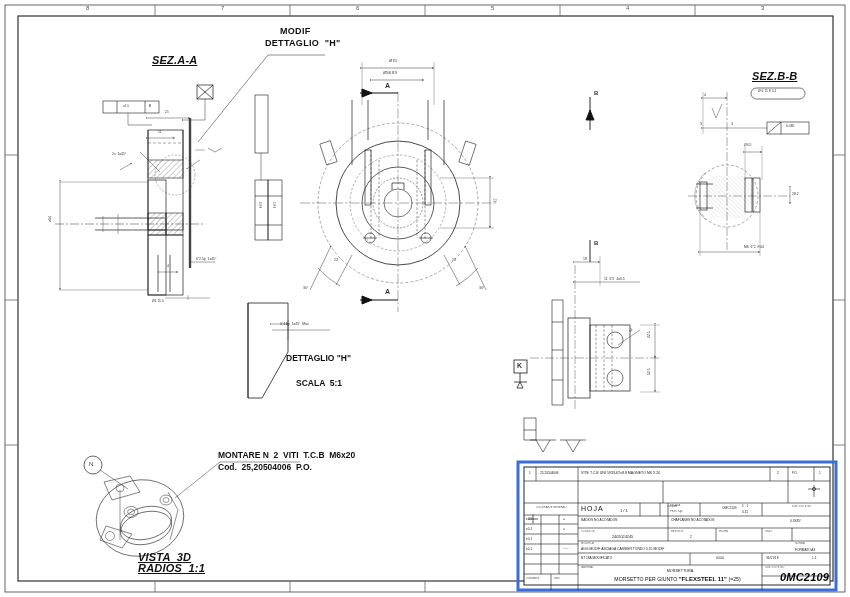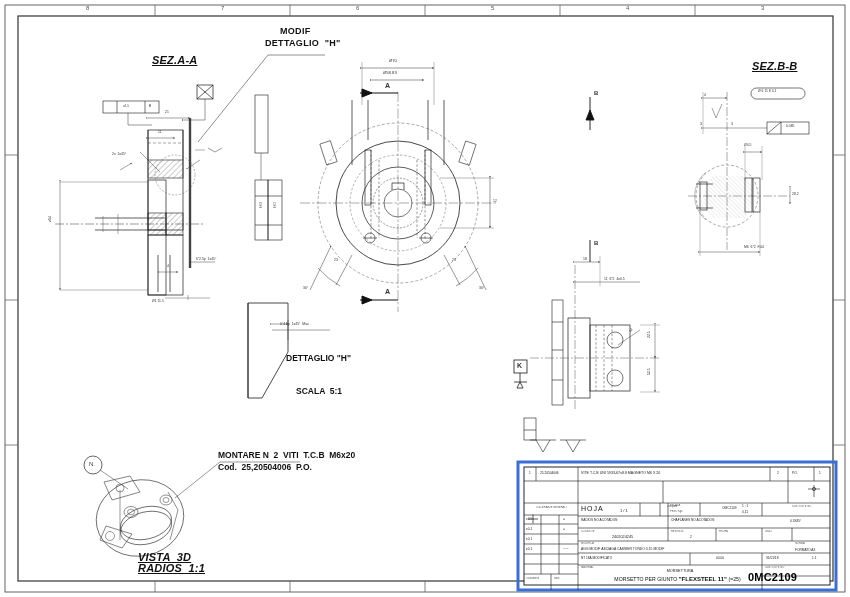--- a/index.html
+++ b/index.html
@@ -431,24 +431,24 @@
   <div class="lbl tiny" style="left:48px;top:222px;transform:rotate(-90deg);transform-origin:left top;">ø14</div>
   <div class="lbl tiny" style="left:112px;top:152px;">2x  1x45°</div>
   <div class="lbl tiny" style="left:196px;top:257px;">6"2.5p  1x45°</div>
   <div class="lbl tiny" style="left:152px;top:299px;">Ø1 11.5</div>
   <div class="lbl tiny2" style="left:123px;top:104px;">ø1.5</div>
   <div class="lbl tiny2" style="left:149px;top:104px;font-weight:bold;">K</div>
   <div class="lbl tiny2" style="left:259px;top:208px;transform:rotate(-90deg);transform-origin:left top;">0.03</div>
   <div class="lbl tiny2" style="left:273px;top:208px;transform:rotate(-90deg);transform-origin:left top;">0.02</div>
 
   <div class="lbl note" style="left:286px;top:353px;">DETTAGLIO "H"</div>
-  <div class="lbl note" style="left:296px;top:386px;">SCALA  5:1</div>
+  <div class="lbl note" style="left:296px;top:378px;">SCALA  5:1</div>
   <div class="lbl tiny" style="left:280px;top:322px;">0°4.5p  1x45°  Max</div>
 
-  <div class="lbl ttl-u" style="left:752px;top:60px;">SEZ.B-B</div>
+  <div class="lbl ttl-u" style="left:752px;top:70px;">SEZ.B-B</div>
   <div class="lbl tiny" style="left:758px;top:89px;">Ø 6 11 8 0.1</div>
   <div class="lbl tiny" style="left:786px;top:124px;">0.085</div>
   <div class="lbl tiny" style="left:744px;top:143px;">Ø4.5</div>
   <div class="lbl tiny" style="left:744px;top:245px;">M6  6*2  F.04</div>
   <div class="lbl tiny" style="left:792px;top:192px;">28.2</div>
   <div class="lbl tiny" style="left:704px;top:93px;">4</div>
   <div class="lbl tiny" style="left:700px;top:122px;">3</div>
   <div class="lbl tiny" style="left:731px;top:122px;">3</div>
 
   <div class="lbl tiny" style="left:604px;top:277px;">11  6*2  4x0.5</div>
@@ -524,15 +524,15 @@
   <div class="tbcell" style="left:812px;top:556px;width:16px;">1.1</div>
 
   <div class="tbcell h" style="left:581px;top:566px;width:30px;">MATERIAL</div>
   <div class="tbcell" style="left:640px;top:569px;width:80px;text-align:center;font-size:3.8px;">MORSETTURA</div>
   <div class="tbcell h" style="left:765px;top:566px;width:36px;">SUSTITUYE NO</div>
 
   <div class="tbdesc" style="left:600px;top:576px;width:155px;text-align:center;">
     <span>MORSETTO  PER  GIUNTO  </span><b>"FLEXSTEEL  11"</b><span>  (=25)</span>
   </div>
 
-  <div class="tbbig" style="left:748px;top:571px;">0MC2109</div>
+  <div class="tbbig" style="left:780px;top:571px;font-style:italic;">0MC2109</div>
 
 </div>
 
 </body></html>

